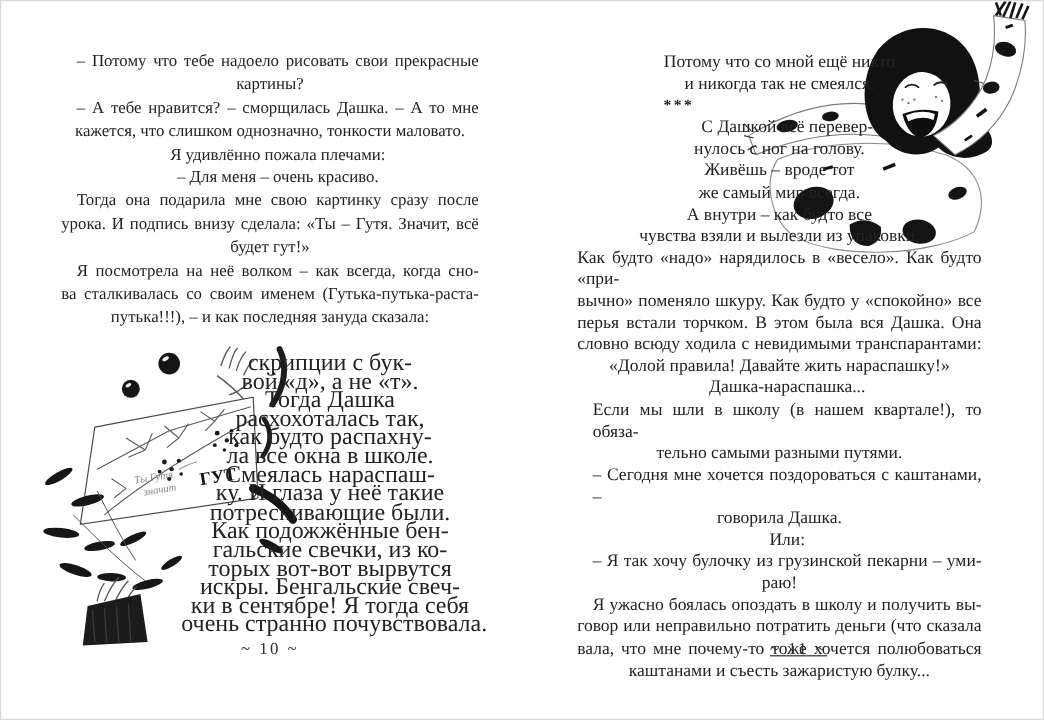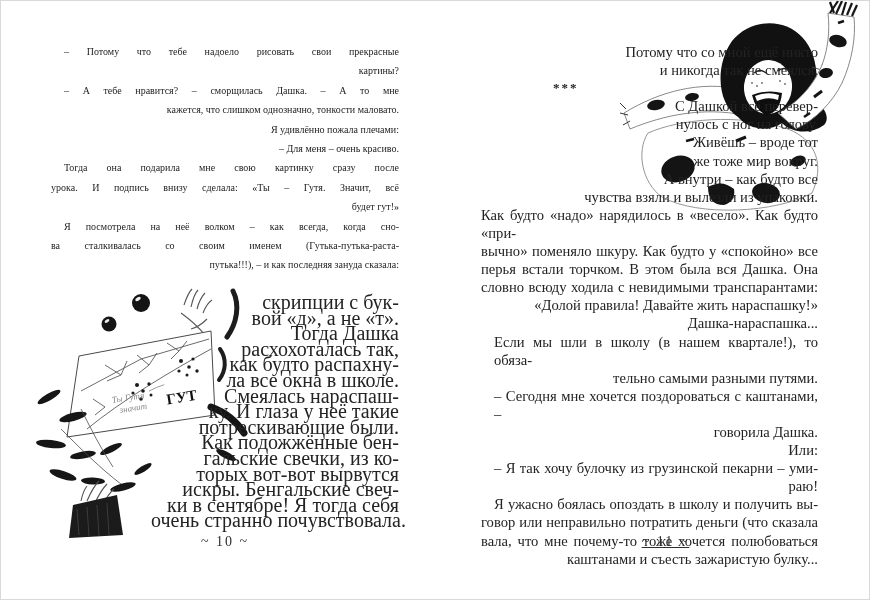--- a/index.html
+++ b/index.html
@@ -1,24 +1,24 @@
 <!DOCTYPE html>
 <html lang="ru"><head>
 <meta charset="utf-8">
 <style>
   html,body{margin:0;padding:0;background:#fff;}
   .canvas{position:relative;width:870px;height:600px;background:#ffffff;
           border:1px solid #d9d9d9;box-sizing:border-box;overflow:hidden;
           font-family:"Liberation Serif", serif;color:#232323;}
   .textcol{position:absolute;}
-  .left-full{left:50px;top:41px;width:348px;font-size:10px;line-height:19.4px;}
+  .left-full{left:50px;top:41px;width:348px;font-size:14px;line-height:19.4px;}
   .left-wrap{left:150px;top:294px;width:248px;font-size:20px;line-height:15.6px;text-align:right;}
   .left-wrap .line{white-space:nowrap;}
   .right-col{left:480px;top:42px;width:337px;font-size:14.6px;line-height:18.1px;}
-  .line{text-align:right;}
+  .line{text-align:center;}
   .i{padding-left:13px;}
   .j{text-align:justify;text-align-last:justify;}
   .sep{text-align:left;padding-left:72px;letter-spacing:2px;font-size:13px;font-weight:bold;color:#1e1e1e;}
   .footer{position:absolute;top:533px;height:16px;text-align:center;font-size:14px;
           letter-spacing:2px;color:#2e2e2e;}
   .footer-left{left:50px;width:348px;text-align:center;}
   .footer-right{left:496px;width:337px;text-decoration:underline;}
   .illus{position:absolute;}
   .illus-left{left:20px;top:278px;width:250px;height:260px;}
   .illus-right{left:615px;top:0;width:253px;height:240px;}
@@ -220,21 +220,21 @@
   <div class="footer footer-left">~ 10 ~</div>
 
   <div class="textcol right-col">
 
   <div class="line">Потому что со мной ещё никто</div>
       <div class="line">и никогда так не смеялся.</div>
       <div class="line sep">***</div>
       <div class="line i">С Дашкой всё перевер-</div>
       <div class="line">нулось с ног на голову.</div>
       <div class="line">Живёшь – вроде тот</div>
-      <div class="line">же тоже мир вокруг.</div>
+      <div class="line">же самый мир всегда.</div>
       <div class="line">А внутри – как будто все</div>
       <div class="line">чувства взяли и вылезли из упаковки.</div>
       <div class="line j">Как будто «надо» нарядилось в «весело». Как будто «при-</div>
       <div class="line j">вычно» поменяло шкуру. Как будто у «спокойно» все</div>
       <div class="line j">перья встали торчком. В этом была вся Дашка. Она</div>
       <div class="line j">словно всюду ходила с невидимыми транспарантами:</div>
       <div class="line">«Долой правила! Давайте жить нараспашку!»</div>
       <div class="line i">Дашка-нараспашка...</div>
       <div class="line i j">Если мы шли в школу (в нашем квартале!), то обяза-</div>
       <div class="line">тельно самыми разными путями.</div>

